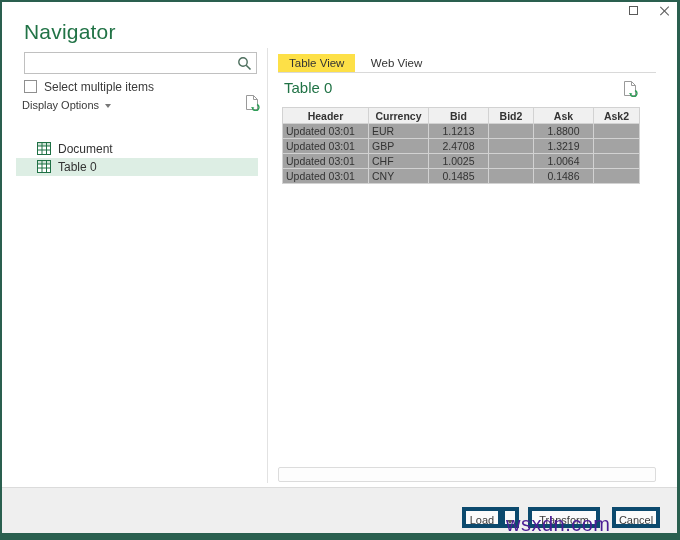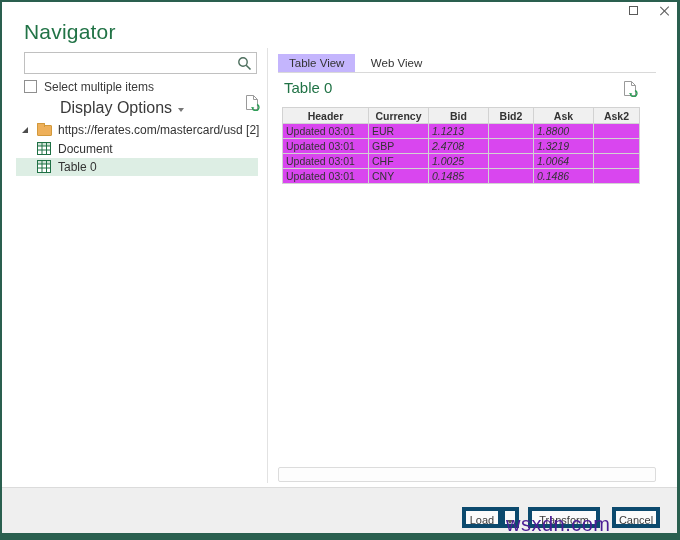--- a/index.html
+++ b/index.html
@@ -25,54 +25,54 @@
 
   
   .search-box { position:absolute; left:24px; top:52px; width:233px; height:22px; border:1px solid #c0c0c0; background:#fff; }
   .search-box input { position:absolute; left:4px; top:1px; width:208px; height:18px; border:none; outline:none; font-size:12px; font-family:"Liberation Sans",sans-serif; }
   .search-icon { position:absolute; right:4px; top:3px; width:15px; height:15px; }
 
   .chk-row { position:absolute; left:24px; top:80px; height:14px; }
   .checkbox { position:absolute; left:0; top:0; width:13px; height:13px; border:1px solid #8f8f8f; background:#fff; }
   .chk-label { position:absolute; left:20px; top:0px; font-size:12px; color:#3a3a3a; white-space:nowrap; }
 
-  .disp-row { position:absolute; left:22px; top:99px; height:16px; font-size:16px; color:#3a3a3a; white-space:nowrap;margin-left:38px; }
+  .disp-row { position:absolute; left:22px; top:99px; height:16px; font-size:11px; color:#3a3a3a; white-space:nowrap; }
   .caret-down { display:inline-block; width:0; height:0; border-left:3.5px solid transparent; border-right:3.5px solid transparent; border-top:4px solid #777; margin-left:6px; margin-bottom:1px; }
   .refresh-doc { position:absolute; width:15px; height:17px; }
   .refresh-doc-left { left:245px; top:94px; }
 
   
   .tree-row { position:absolute; left:16px; width:242px; height:18px; font-size:12px; color:#333; }
   .tree-row.selected { background:#ddeee4; }
   .expander { position:absolute; left:6px; top:6px; width:0; height:0; border-bottom:6px solid #4d4d4d; border-left:6px solid transparent; }
   .folder-icon { position:absolute; left:21px; top:4px; width:15px; height:11px; background:#eeb05a; border:1px solid #d2993c; border-radius:1px; }
   .folder-icon::before { content:""; position:absolute; left:-1px; top:-3px; width:6px; height:3px; background:#eeb05a; border:1px solid #d2993c; border-bottom:none; border-radius:1px 1px 0 0; }
   .grid-icon { position:absolute; left:21px; top:2px; width:14px; height:13px; }
   .tree-label { position:absolute; left:42px; top:2px; white-space:nowrap; }
   .tree-row.child .tree-label { left:42px; }
 
   
   .v-divider { position:absolute; left:267px; top:48px; width:1px; height:435px; background:#e2e2e2; }
 
   
   .tabs { position:absolute; left:278px; top:54px; height:19px; }
   .tab { display:inline-block; height:19px; padding:3px 11px 0 11px; font-size:11.5px; color:#333; vertical-align:top; }
-  .tab.active { background:#c4b5fd; }
+  .tab.active { background:#fde047; }
   .tab-underline { position:absolute; left:278px; top:72px; width:378px; height:1px; background:#d9d9d9; }
 
   .preview-title { position:absolute; left:284px; top:79px; font-size:15px; color:#217346; }
   .refresh-doc-right { left:623px; top:80px; }
 
   
   table.preview { position:absolute; left:282px; top:107px; border-collapse:collapse; table-layout:fixed; }
   table.preview th, table.preview td { border:1px solid #d2d2d2; font-size:10.5px; color:#333; overflow:hidden; white-space:nowrap; }
   table.preview th { background:#f0f0f0; font-weight:bold; height:16px; text-align:center; }
-  table.preview td { height:15px; background:#d946ef; padding:0 3px; }
+  table.preview td { height:15px; background:#a3a3a3; padding:0 3px; }
   td.cell-text { text-align:left; }
-  td.cell-num { text-align:left; font-style:italic; padding-right:4px; }
+  td.cell-num { text-align:center; padding-right:4px; }
 
   .hscroll-track { position:absolute; left:278px; top:467px; width:378px; height:15px; border:1px solid #dcdcdc; border-radius:2px; background:#fdfdfd; }
 
   
   .footer { position:absolute; left:2px; top:487px; width:675px; height:46px; background:#efefef; border-top:1px solid #dbdbdb; }
   .btn { position:absolute; top:507px; height:21px; background:#fbfbfb; border:4px solid #0c4a6e; font-size:11px; color:#3a3a3a; text-align:center; line-height:19px; }
   .btn-load { left:462px; width:40px; }
   .btn-load-arrow { left:501px; width:18px; }
   .btn-load-arrow .caret-down { margin:0; border-top-color:#555; }
   .btn-transform { left:528px; width:72px; }
@@ -110,25 +110,20 @@
   <div class="disp-row">
     <span>Display Options</span><span class="caret-down"></span>
   </div>
   <svg class="refresh-doc refresh-doc-left" viewBox="0 0 15 17">
     <path d="M1.5 1.5 h7 l4 4 v10 h-11 z" fill="#fff" stroke="#9a9a9a" stroke-width="1"></path>
     <path d="M8.5 1.5 v4 h4" fill="none" stroke="#9a9a9a" stroke-width="1"></path>
     <path d="M12 10.5 a3.2 3.2 0 1 1 -4.5 2.9" fill="none" stroke="#2f9e58" stroke-width="1.4"></path>
     <path d="M6 13 l1.6 2.2 1.8 -1.6 z" fill="#2f9e58"></path>
   </svg>
 
-  <div class="tree-row" style="top:121px;">
-    <span class="expander"></span>
-    <span class="folder-icon"></span>
-    <span class="tree-label">https://ferates.com/mastercard/usd [2]</span>
-  </div>
   <div class="tree-row child" style="top:140px;">
     <svg class="grid-icon" viewBox="0 0 14 13">
       <rect x="0.5" y="0.5" width="13" height="12" fill="#fff" stroke="#1f7145"></rect>
       <rect x="0.5" y="0.5" width="13" height="3.5" fill="#cfe3d7" stroke="#1f7145"></rect>
       <line x1="5" y1="0.5" x2="5" y2="12.5" stroke="#1f7145"></line>
       <line x1="9.5" y1="0.5" x2="9.5" y2="12.5" stroke="#1f7145"></line>
       <line x1="0.5" y1="8" x2="13.5" y2="8" stroke="#1f7145"></line>
     </svg>
     <span class="tree-label">Document</span>
   </div>

